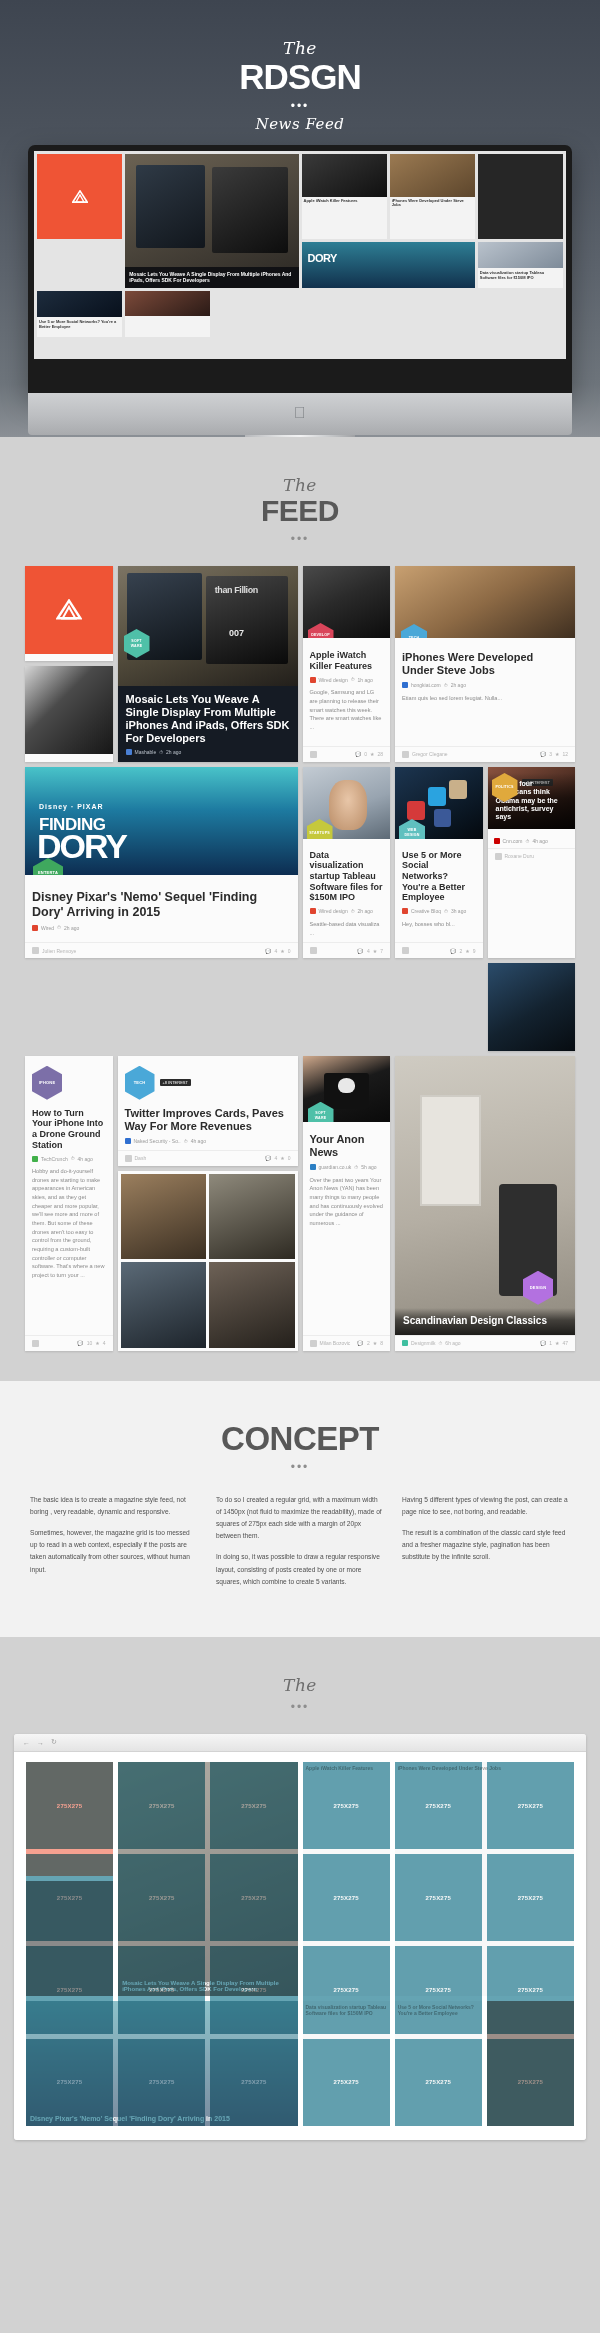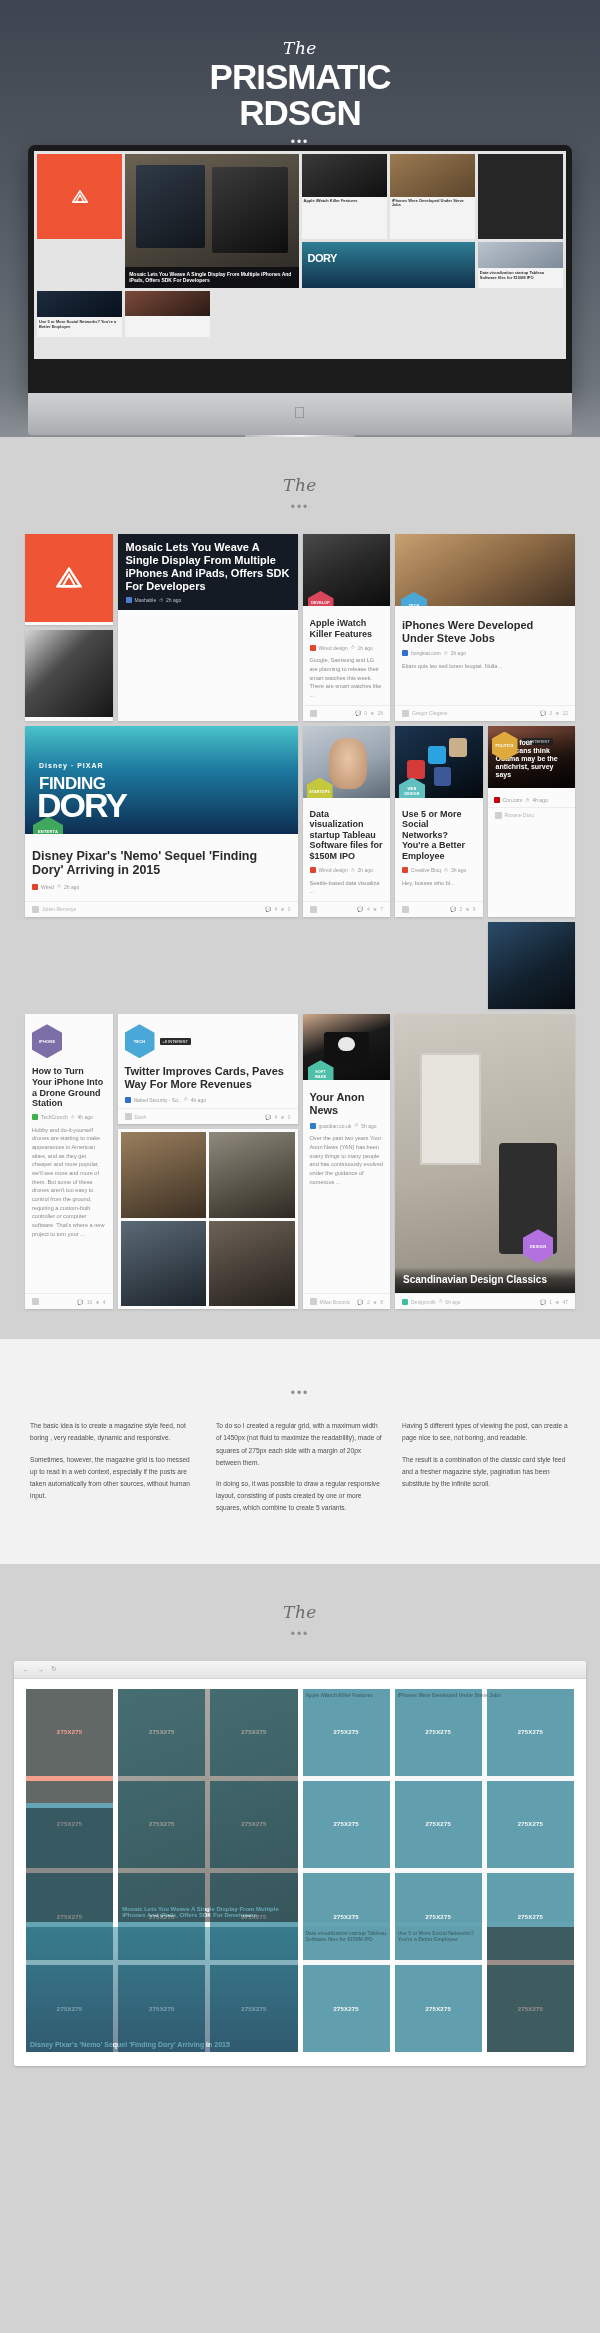--- a/index.html
+++ b/index.html
@@ -121,21 +121,20 @@
   .tri { display:block; }
 </style>
 </head>
 <body>
 
 <div class="page">
 
   <section class="hero">
     <div class="hero-inner">
       <div class="script">The</div>
-      <div class="hero-title">PRISMATIC</div>
       <div class="hero-title">RDSGN</div>
       <div class="dots">•••</div>
       <div class="script hero-sub">News Feed</div>
       <div class="hero-logo">
         <svg class="tri" width="20" height="16" viewBox="0 0 20 16" style="margin:0 auto">
           <path d="M10 1 L19 15 L1 15 Z" fill="none" stroke="#fff" stroke-width="1.6"></path>
           <path d="M10 6 L15 15 L5 15 Z" fill="none" stroke="#fff" stroke-width="1.4"></path>
         </svg>
       </div>
     </div>
@@ -187,36 +186,44 @@
       <div class="imac-base">
         <span class="apple-logo"></span>
       </div>
       <div class="imac-neck"></div>
 
     </div>
   </section>
 
   <div class="sec-head">
     <div class="script">The</div>
+    <div class="big">FEED</div>
     <div class="dots dark">•••</div>
   </div>
 
   <div class="feed-wrap">
     <div class="grid">
 
       <div class="card" style="grid-column:span 1;">
         <div class="ph" style="background:#ef5435;aspect-ratio:1/1;display:flex;align-items:center;justify-content:center">
           <svg width="26" height="21" viewBox="0 0 20 16">
               <path d="M10 1.2 L18.8 14.8 L1.2 14.8 Z" fill="none" stroke="#fff" stroke-width="1.9"></path>
               <path d="M10 6 L14.9 14.8 L5.1 14.8 Z" fill="none" stroke="#fff" stroke-width="1.6"></path>
             </svg>
         </div>
       </div>
 
       <div class="card" style="grid-column:span 2;grid-row:span 2;">
+        <div class="ph" style="flex:1;background:linear-gradient(160deg,#7c7464 0%,#57503f 45%,#221f1b 100%);position:relative;min-height:120px">
+          <div style="position:absolute;left:5%;top:6%;width:42%;height:72%;background:linear-gradient(160deg,#37424f,#0d1217);border-radius:2px"></div>
+          <div style="position:absolute;left:49%;top:8%;width:46%;height:74%;background:linear-gradient(160deg,#454545,#0a0a0a);border-radius:2px"></div>
+          <div style="position:absolute;left:54%;top:16%;color:#e9e9e9;font-size:9px;font-weight:bold;letter-spacing:-.4px;opacity:.92">than Fillion</div>
+          <div style="position:absolute;left:62%;top:52%;color:#fff;font-size:9px;font-weight:bold;opacity:.9">007</div>
+          <div class="badge" style="background:#4fc0a8;left:6px;bottom:28px">SOFT WARE</div>
+        </div>
         <div class="over-bar">
           <div class="t">Mosaic Lets You Weave A Single Display From Multiple iPhones And iPads, Offers SDK For Developers</div>
           <div class="s">
             <span class="favicon" style="background:#4a7fd4"></span>
             <span>Mashable</span>
             <span>⏱</span>
             <span>2h ago</span>
           </div>
         </div>
       </div>
@@ -508,20 +515,21 @@
           <div style="aspect-ratio:1/1;background:linear-gradient(160deg,#5b6a77,#1d242b)"></div>
           <div style="aspect-ratio:1/1;background:linear-gradient(160deg,#6e6257,#24201b)"></div>
         </div>
       </div>
 
     </div>
   </div>
 
   <section class="concept">
     <div class="sec-head">
+      <div class="big" style="font-size:33px">CONCEPT</div>
       <div class="dots dark">•••</div>
     </div>
     <div class="cols">
       <div>
         <p>The basic idea is to create a magazine style feed, not boring , very readable, dynamic and responsive.</p>
         <p>Sometimes, however, the magazine grid is too messed up to read in a web context, especially if the posts are taken automatically from other sources, without human input.</p>
       </div>
       <div>
         <p>To do so I created a regular grid, with a maximum width of 1450px (not fluid to maximize the readability), made of squares of 275px each side with a margin of 20px between them.</p>
         <p>In doing so, it was possible to draw a regular responsive layout, consisting of posts created by one or more squares, which combine to create 5 variants.</p>

